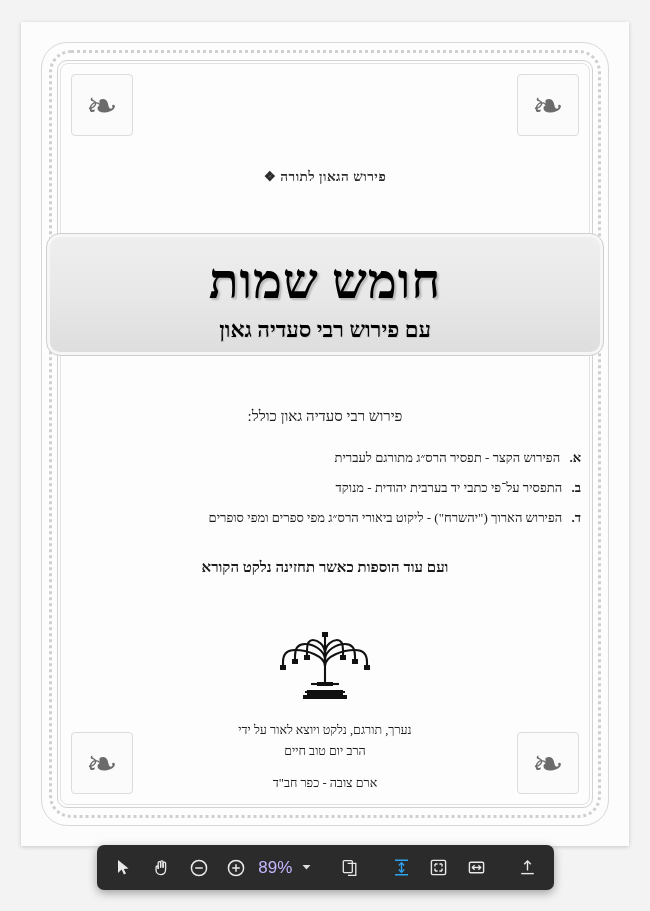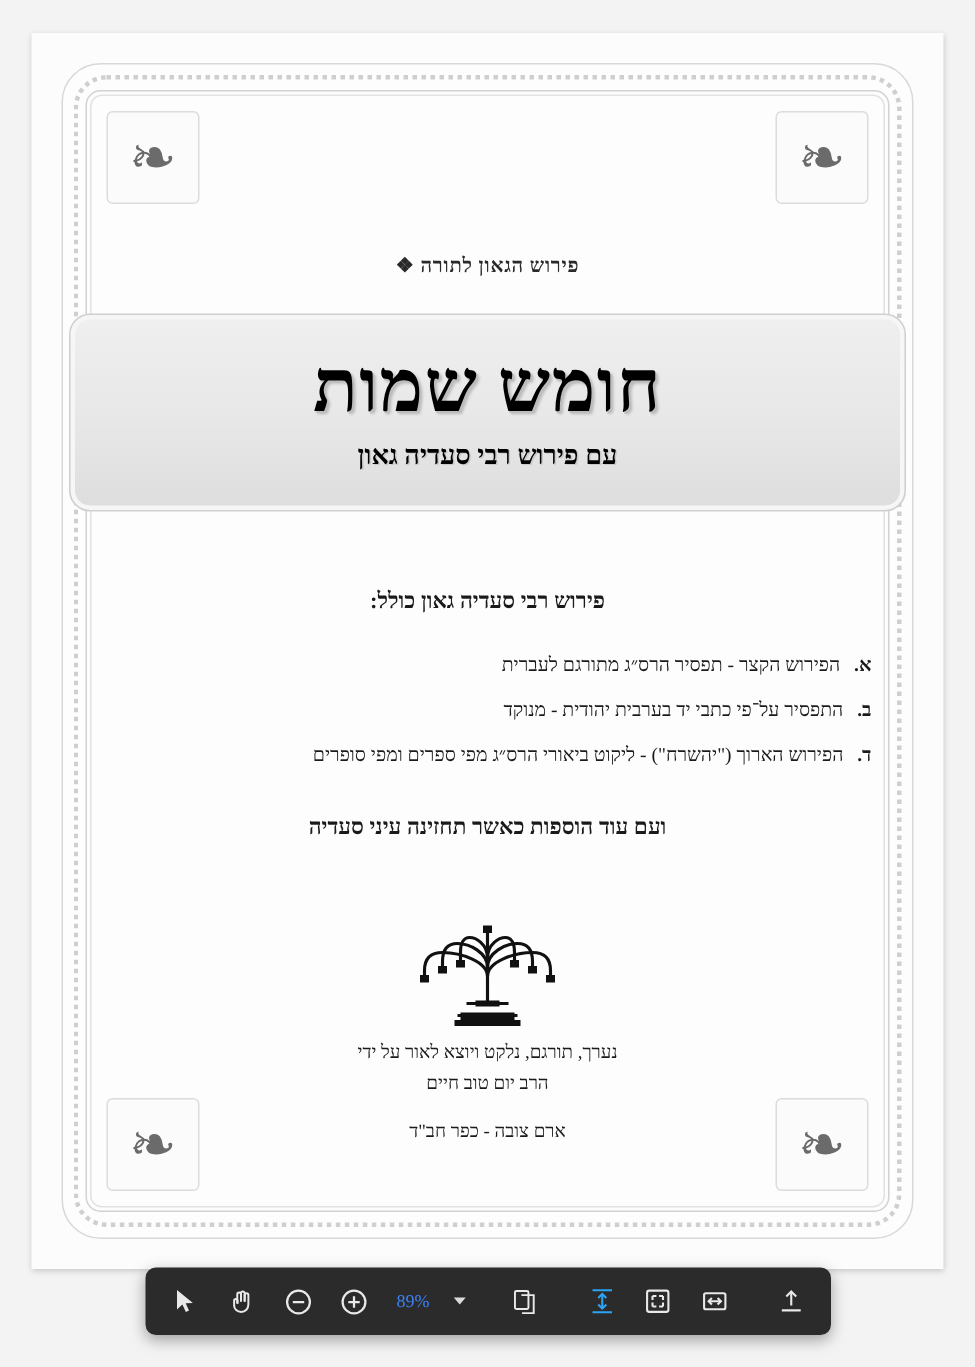--- a/index.html
+++ b/index.html
@@ -86,47 +86,47 @@
   .kicker {
     margin-top: 86px;
     font-size: 13.5px;
     letter-spacing: .5px;
     color: #2a2a2a;
     font-weight: bold;
   }
 
   .title-plaque {
     position: relative;
-    margin: 24px -23px 0 -23px;
-    padding: 22px 10px 26px 10px;
+    margin: 48px -23px 0 -23px;
+    padding: 22px 10px 12px 10px;
     background: linear-gradient(180deg,#efefef 0%, #e7e7e7 55%, #dddddd 100%);
     border: 1px solid #cfcfcf;
     border-radius: 14px;
     box-shadow: inset 0 0 0 3px #f6f6f6;
   }
   .main-title {
     font-size: 49px;
     font-weight: bold;
     line-height: 1.05;
     color: #000;
     text-shadow: 1px 1px 0 #bdbdbd, 2px 2px 2px rgba(0,0,0,.22);
     letter-spacing: 1px;
   }
   .sub-title {
     margin-top: 10px;
-    font-size: 18px;
+    font-size: 22px;
     font-weight: bold;
     color: #000;
     text-shadow: 1px 1px 0 #c9c9c9;
   }
 
   .section-head {
     margin-top: 52px;
     font-size: 15px;
-    font-weight: bold;
+    font-weight: normal;
   }
 
   .items {
     margin: 18px auto 0 auto;
     padding: 0;
     list-style: none;
     text-align: right;
   }
   .items li {
     font-size: 13px;
@@ -141,20 +141,21 @@
     font-weight: bold;
   }
 
   .menorah {
     margin: 34px auto 0 auto;
     width: 120px; height: 96px;
     color: #111;
   }
 
   .colophon {
+    margin-top: 14px;
     font-size: 12.5px;
     line-height: 1.65;
   }
   .colophon .bold { font-weight: normal; }
   .colophon .spaced { margin-top: 12px; }
 
   
   #toolbar {
     position: absolute;
     left: 97px; top: 845px;
@@ -169,23 +170,23 @@
   .tbtn {
     width: 38px; height: 34px;
     display: flex; align-items: center; justify-content: center;
     color: #e9e9e9;
     border-radius: 4px;
     cursor: pointer;
   }
   .tbtn.active { color: #2ea3f2; }
   .tbtn svg { display: block; }
   .zoomlabel {
-    color: #3b82f6;
-    font-family: Liberation Serif, serif;
-    font-size: 12px;
+    color: #c4b5fd;
+    font-family: Liberation Sans, sans-serif;
+    font-size: 17px;
     width: 42px;
     text-align: center;
     user-select: none;
   }
   .caret {
     width: 22px; height: 34px;
     display: flex; align-items: center; justify-content: center;
     color: #dcdcdc; font-size: 9px;
     cursor: pointer;
   }
@@ -226,21 +227,21 @@
         <li>
           <span class="marker">ב.</span>
           <span>התפסיר על־פי כתבי יד בערבית יהודית - מנוקד</span>
         </li>
         <li>
           <span class="marker">ד.</span>
           <span>הפירוש הארוך ("יהשרח") - ליקוט ביאורי הרס״ג מפי ספרים ומפי סופרים</span>
         </li>
       </ul>
 
-      <div class="closing">ועם עוד הוספות כאשר תחזינה עיני סעדיה</div>
+      <div class="closing">ועם עוד הוספות כאשר תחזינה נלקט הקורא</div>
 
       <div class="menorah">
         <svg viewBox="0 0 120 96" width="120" height="96" aria-hidden="true">
           <g stroke="#111" stroke-width="2.1" fill="none">
             <path d="M60 26 V74"></path>
             <path d="M60 44 C60 34 52 30 48 30 C44 30 42 34 42 40 V48"></path>
             <path d="M60 44 C60 34 68 30 72 30 C76 30 78 34 78 40 V48"></path>
             <path d="M60 50 C60 40 48 34 40 34 C32 34 30 40 30 46 V52"></path>
             <path d="M60 50 C60 40 72 34 80 34 C88 34 90 40 90 46 V52"></path>
             <path d="M60 56 C60 46 42 40 30 40 C20 40 18 46 18 52 V58"></path>

